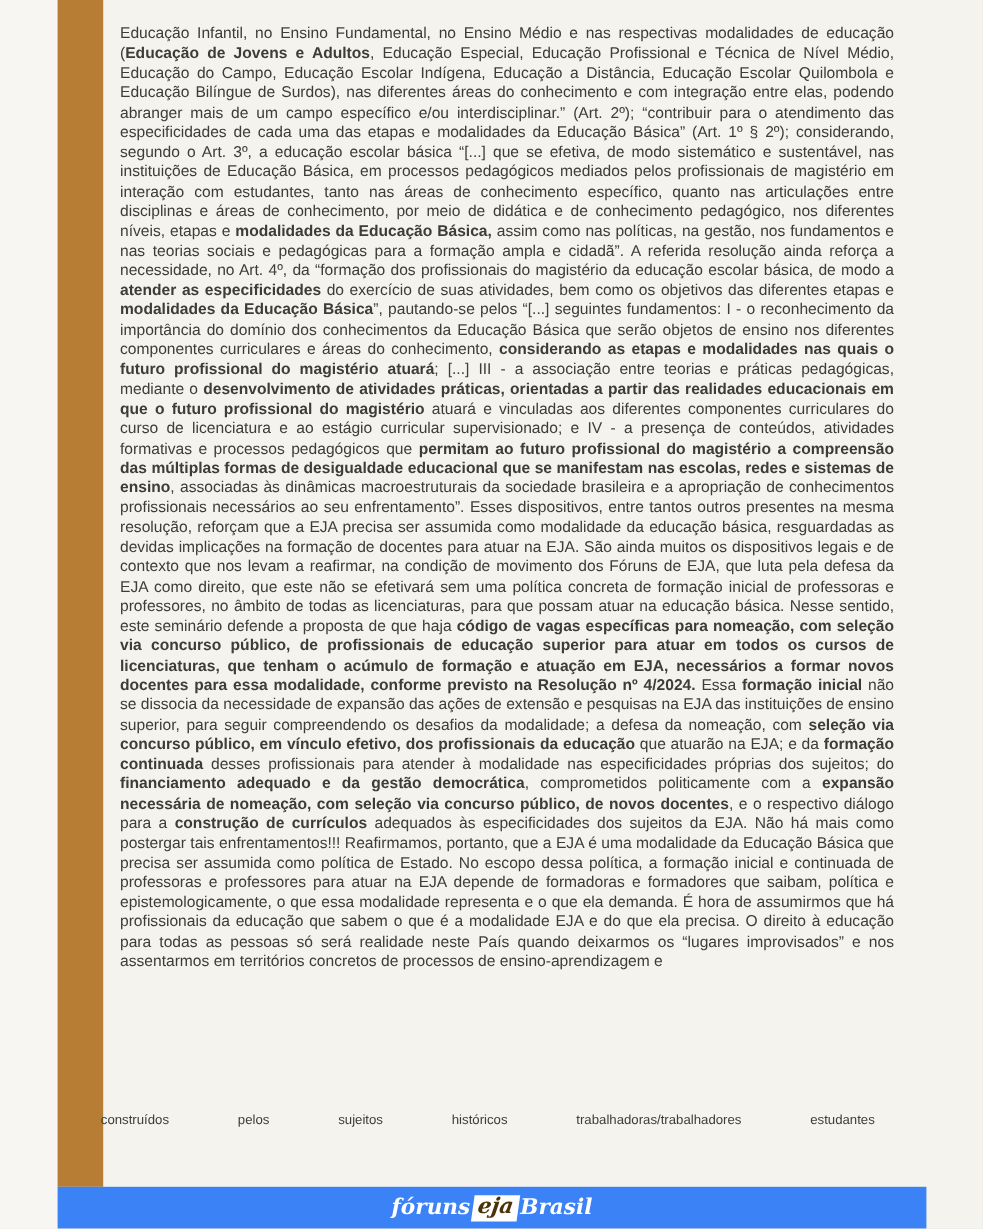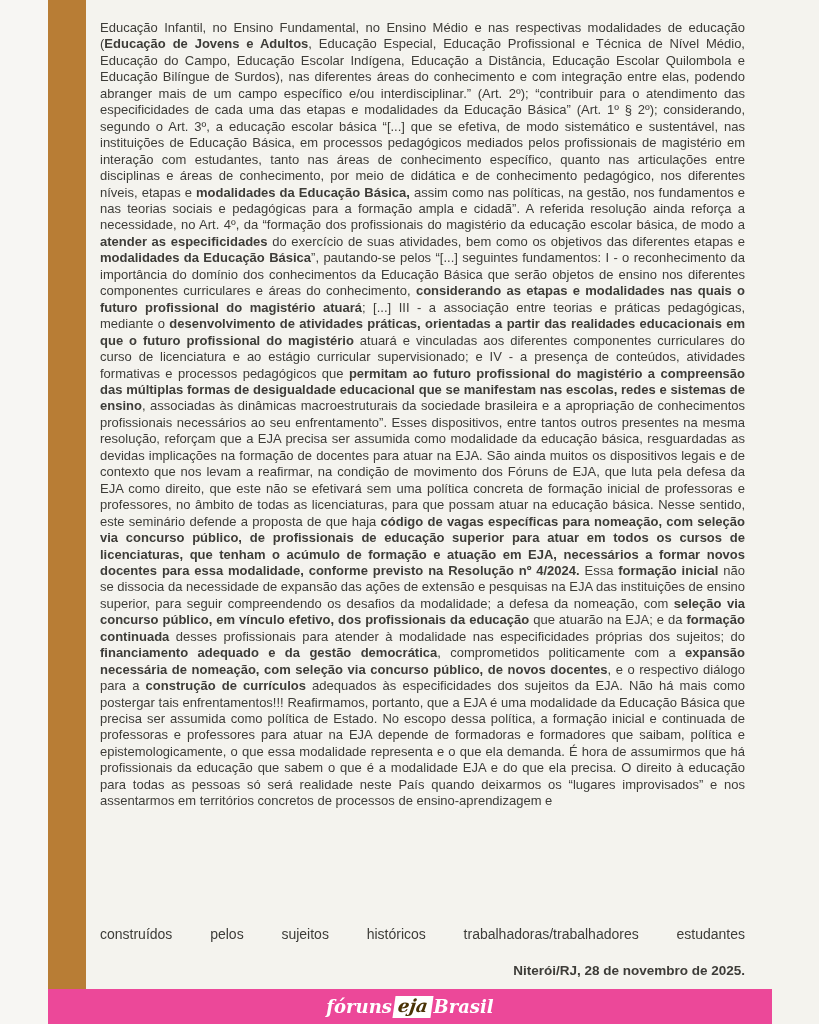--- a/index.html
+++ b/index.html
@@ -30,40 +30,40 @@
     width: 645px;
   }
   .body-paragraph {
     font-size: 13px;
     line-height: 16.45px;
     text-align: justify;
   }
   .body-paragraph b { font-weight: 700; margin-top: 24px; }
   .closing-paragraph {
     position: absolute;
-    left: 100px; top: 926px;
+    left: 84px; top: 926px;
     width: 645px;
-    font-size: 14px;
+    font-size: 11px;
     line-height: 16.45px;
   }
   .closing-line-1 { text-align: justify; text-align-last: justify; }
   .closing-line-2 { text-align: left; }
   .dateline {
     position: absolute;
     left: 100px; top: 963px;
     width: 645px;
     text-align: right;
     font-weight: 700;
     font-size: 13.5px;
   }
   .footer-bar {
     position: absolute;
     left: 48px; top: 989px;
     width: 724px; height: 35px;
-    background: #ec4899;
+    background: #3b82f6;
     display: flex;
     align-items: center;
     justify-content: center;
   }
   .logo {
     font-family: "DejaVu Serif", serif;
     font-style: italic;
     font-weight: 700;
     font-size: 18px;
     color: #ffffff;
@@ -90,21 +90,20 @@
   <div class="accent-stripe"></div>
 
   <div class="content">
     <div class="body-paragraph"><span>Educação Infantil, no Ensino Fundamental, no Ensino Médio e nas respectivas modalidades de educação (</span><b>Educação de Jovens e Adultos</b><span>, Educação Especial, Educação Profissional e Técnica de Nível Médio, Educação do Campo, Educação Escolar Indígena, Educação a Distância, Educação Escolar Quilombola e Educação Bilíngue de Surdos), nas diferentes áreas do conhecimento e com integração entre elas, podendo abranger mais de um campo específico e/ou interdisciplinar.” (Art. 2º); “contribuir para o atendimento das especificidades de cada uma das etapas e modalidades da Educação Básica” (Art. 1º § 2º); considerando, segundo o Art. 3º, a educação escolar básica “[...] que se efetiva, de modo sistemático e sustentável, nas instituições de Educação Básica, em processos pedagógicos mediados pelos profissionais de magistério em interação com estudantes, tanto nas áreas de conhecimento específico, quanto nas articulações entre disciplinas e áreas de conhecimento, por meio de didática e de conhecimento pedagógico, nos diferentes níveis, etapas e </span><b>modalidades da Educação Básica,</b><span> assim como nas políticas, na gestão, nos fundamentos e nas teorias sociais e pedagógicas para a formação ampla e cidadã”. A referida resolução ainda reforça a necessidade, no Art. 4º, da “formação dos profissionais do magistério da educação escolar básica, de modo a </span><b>atender as especificidades</b><span> do exercício de suas atividades, bem como os objetivos das diferentes etapas e </span><b>modalidades da Educação Básica</b><span>”, pautando-se pelos “[...] seguintes fundamentos: I - o reconhecimento da importância do domínio dos conhecimentos da Educação Básica que serão objetos de ensino nos diferentes componentes curriculares e áreas do conhecimento, </span><b>considerando as etapas e modalidades nas quais o futuro profissional do magistério atuará</b><span>; [...] III - a associação entre teorias e práticas pedagógicas, mediante o </span><b>desenvolvimento de atividades práticas, orientadas a partir das realidades educacionais em que o futuro profissional do magistério</b><span> atuará e vinculadas aos diferentes componentes curriculares do curso de licenciatura e ao estágio curricular supervisionado; e IV - a presença de conteúdos, atividades formativas e processos pedagógicos que </span><b>permitam ao futuro profissional do magistério a compreensão das múltiplas formas de desigualdade educacional que se manifestam nas escolas, redes e sistemas de ensino</b><span>, associadas às dinâmicas macroestruturais da sociedade brasileira e a apropriação de conhecimentos profissionais necessários ao seu enfrentamento”. Esses dispositivos, entre tantos outros presentes na mesma resolução, reforçam que a EJA precisa ser assumida como modalidade da educação básica, resguardadas as devidas implicações na formação de docentes para atuar na EJA. São ainda muitos os dispositivos legais e de contexto que nos levam a reafirmar, na condição de movimento dos Fóruns de EJA, que luta pela defesa da EJA como direito, que este não se efetivará sem uma política concreta de formação inicial de professoras e professores, no âmbito de todas as licenciaturas, para que possam atuar na educação básica. Nesse sentido, este seminário defende a proposta de que haja </span><b>código de vagas específicas para nomeação, com seleção via concurso público, de profissionais de educação superior para atuar em todos os cursos de licenciaturas, que tenham o acúmulo de formação e atuação em EJA, necessários a formar novos docentes para essa modalidade, conforme previsto na Resolução nº 4/2024.</b><span> Essa </span><b>formação inicial</b><span> não se dissocia da necessidade de expansão das ações de extensão e pesquisas na EJA das instituições de ensino superior, para seguir compreendendo os desafios da modalidade; a defesa da nomeação, com </span><b>seleção via concurso público, em vínculo efetivo, dos profissionais da educação</b><span> que atuarão na EJA; e da </span><b>formação continuada</b><span> desses profissionais para atender à modalidade nas especificidades próprias dos sujeitos; do </span><b>financiamento adequado e da gestão democrática</b><span>, comprometidos politicamente com a </span><b>expansão necessária de nomeação, com seleção via concurso público, de novos docentes</b><span>, e o respectivo diálogo para a </span><b>construção de currículos</b><span> adequados às especificidades dos sujeitos da EJA. Não há mais como postergar tais enfrentamentos!!! Reafirmamos, portanto, que a EJA é uma modalidade da Educação Básica que precisa ser assumida como política de Estado. No escopo dessa política, a formação inicial e continuada de professoras e professores para atuar na EJA depende de formadoras e formadores que saibam, política e epistemologicamente, o que essa modalidade representa e o que ela demanda. É hora de assumirmos que há profissionais da educação que sabem o que é a modalidade EJA e do que ela precisa. O direito à educação para todas as pessoas só será realidade neste País quando deixarmos os “lugares improvisados” e nos assentarmos em territórios concretos de processos de ensino-aprendizagem e</span></div>
   </div>
 
   <div class="closing-paragraph">
     <div class="closing-line-1">construídos pelos sujeitos históricos trabalhadoras/trabalhadores estudantes</div>
   </div>
 
-  <div class="dateline">Niterói/RJ, 28 de novembro de 2025.</div>
 
   <div class="footer-bar">
     <div class="logo">
       <span>fóruns</span>
       <span class="eja-box">eja</span>
       <span>Brasil</span>
     </div>
   </div>
 
 </div>

